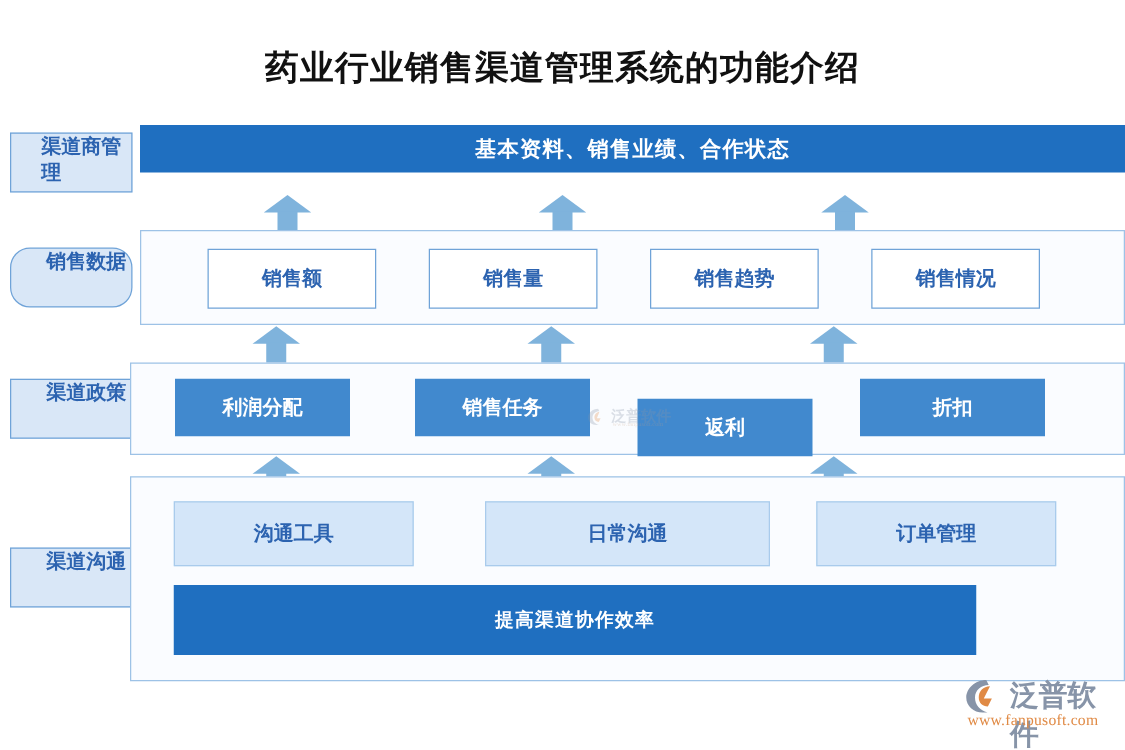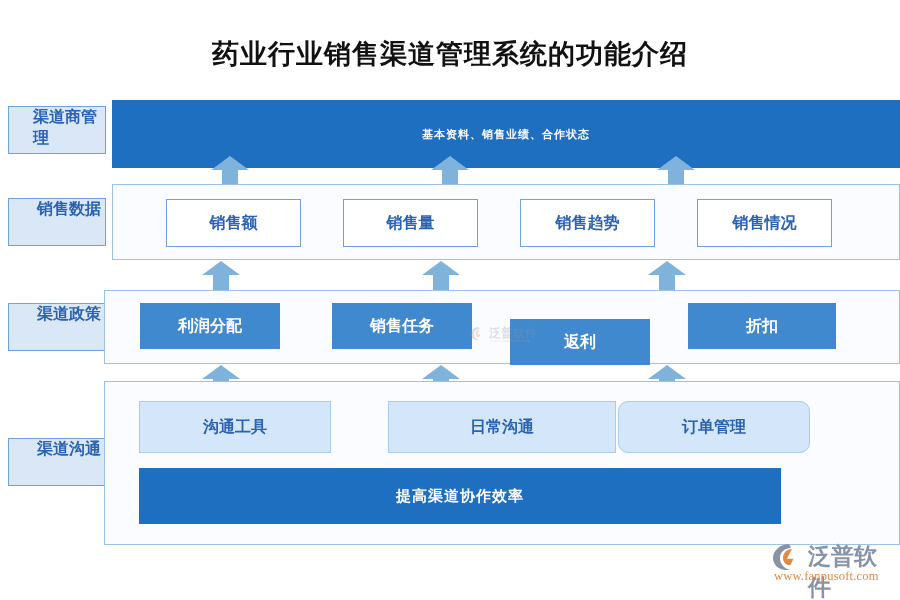--- a/index.html
+++ b/index.html
@@ -42,24 +42,24 @@
     position:absolute;
     background:#fafcff;
     border:1px solid #9dc2e6;
     box-sizing:border-box;
     padding-left:28px;
   }
 
   
   .topbar{
     position:absolute;
-    left:112px;top:100px;width:788px;height:68px;
+    left:112px;top:100px;width:788px;height:38px;
     background:#1f6fc0;
     display:flex;align-items:center;justify-content:center;
-    color:#ffffff;font-size:11px;font-weight:bold;
+    color:#ffffff;font-size:17px;font-weight:bold;
     letter-spacing:1px;
     box-sizing:border-box;
   }
 
   
   .panel-sales{left:112px;top:184px;width:788px;height:76px;}
   .cell-white{
     position:absolute;top:14px;height:48px;
     background:#ffffff;
     border:1px solid #6fa3d8;
@@ -152,21 +152,21 @@
 </head>
 <body>
 
 <div id="stage">
 
   <div class="title">药业行业销售渠道管理系统的功能介绍</div>
 
   <div class="side-label" style="top:106px;">
     <span>渠道商管理</span>
   </div>
-  <div class="side-label" style="top:198px;">
+  <div class="side-label" style="top:198px;border-radius:16px;">
     <span>销售数据</span>
   </div>
   <div class="side-label" style="top:303px;">
     <span>渠道政策</span>
   </div>
   <div class="side-label" style="top:438px;">
     <span>渠道沟通</span>
   </div>
 
   <div class="topbar">
@@ -251,21 +251,21 @@
     <div class="shaft"></div>
   </div>
 
   <div class="panel panel-comm">
     <div class="cell-lblue" style="left:34px;width:192px;">
       <span>沟通工具</span>
     </div>
     <div class="cell-lblue" style="left:283px;width:228px;">
       <span>日常沟通</span>
     </div>
-    <div class="cell-lblue" style="left:513px;width:192px;border-radius:10px;">
+    <div class="cell-lblue" style="left:548px;width:192px;">
       <span>订单管理</span>
     </div>
 
     <div class="comm-bar">
       <span>提高渠道协作效率</span>
     </div>
   </div>
 
   <div class="logo">
     <svg class="logo-mark" viewBox="0 0 34 28">

